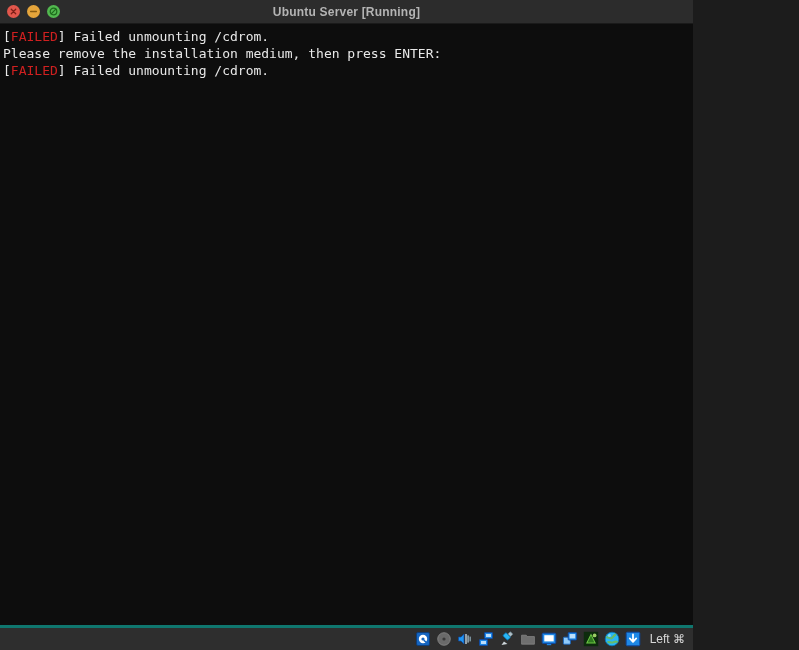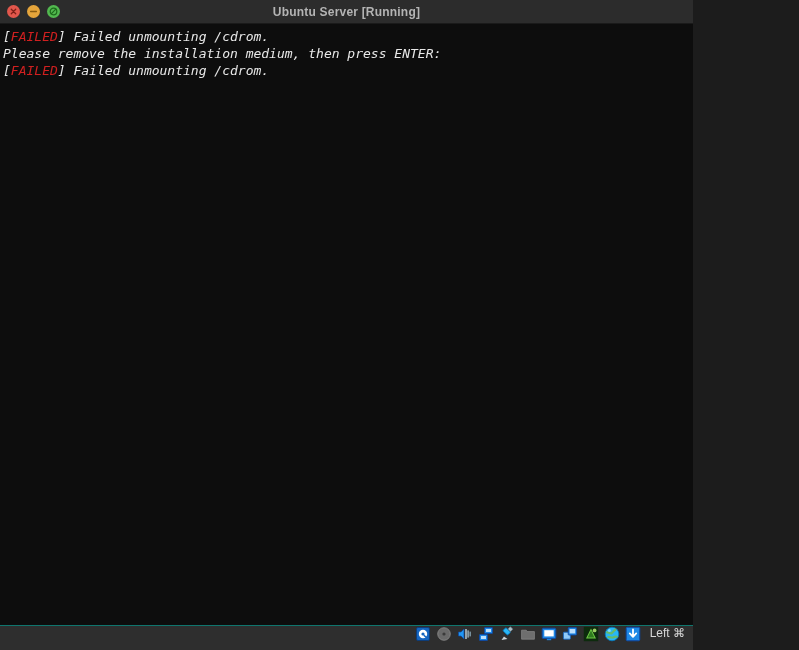--- a/index.html
+++ b/index.html
@@ -92,31 +92,32 @@
   #console {
     padding: 4px 0 0 3px;
     font-family: "DejaVu Sans Mono", "Liberation Mono", monospace;
     font-size: 13px;
     line-height: 17px;
     color: #e8e8e8;
     white-space: pre;
     letter-spacing: 0px;
   }
 
-  .cline { white-space: pre; font-style: italic; }
+  .cline { white-space: pre; }
   .seg-white  { color: #e8e8e8; }
   .seg-red    { color: #d02020; }
 
   
   #statusbar {
     height: 25px;
     min-height: 25px;
     background: #2e2e2e;
-    border-top: 1px solid #0f766e;
-    display: flex;
+    border-top: 3px solid #0f766e;
+    display: flex;
+    align-items: center;
     justify-content: flex-end;
     box-sizing: border-box;
     padding-right: 8px;
     gap: 5px;
   }
 
   .sb-icon {
     width: 16px;
     height: 16px;
     display: block;

